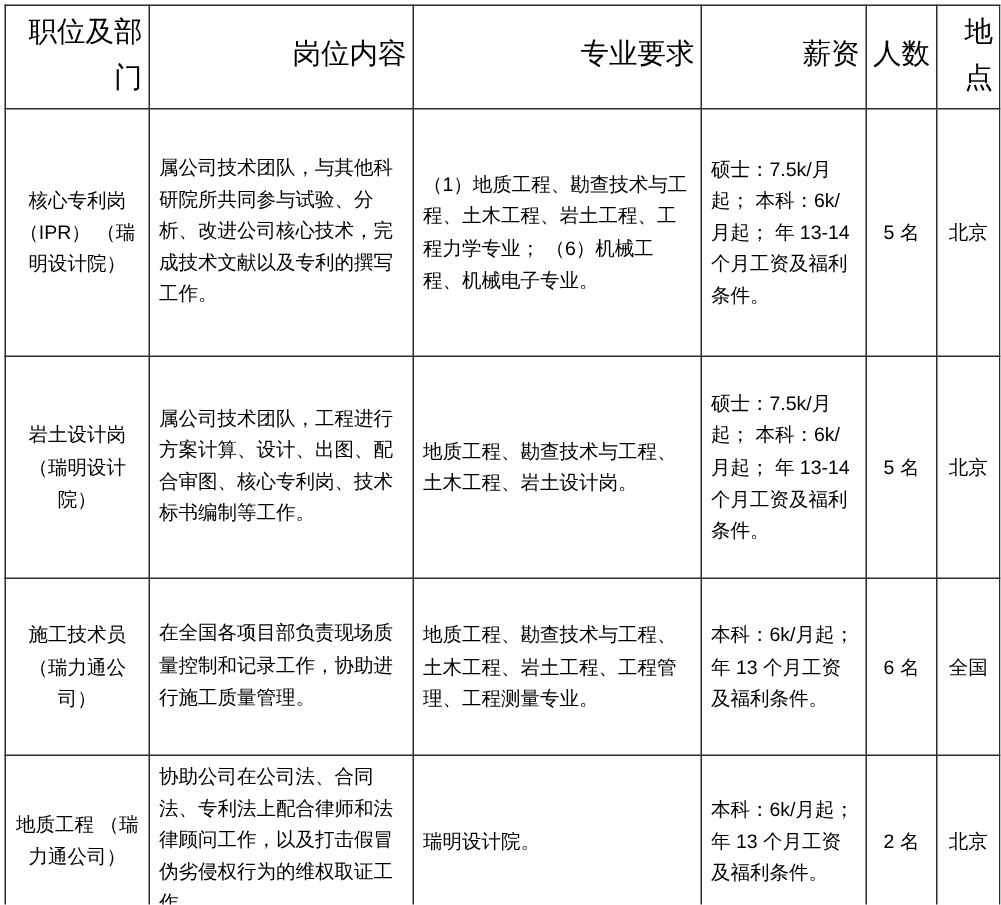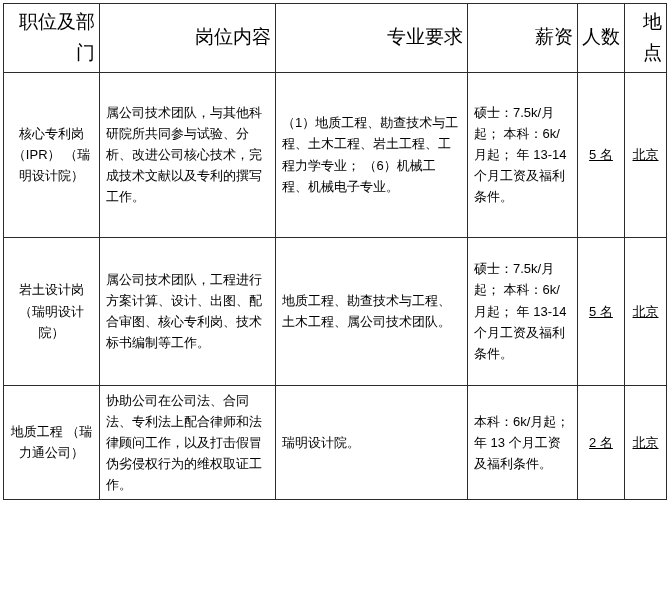--- a/index.html
+++ b/index.html
@@ -53,31 +53,31 @@
     font-size: 13px;
     line-height: 1.85;
     margin-top: 20px;
   }
   td.duty, td.major, td.salary {
     text-align: left;
     text-align-last: left;
   }
   td.duty {
     font-size: 12.8px;
+    font-family: Liberation Mono, monospace;
   }
   td.major {
     font-size: 12.8px;
   }
   td.salary {
     font-size: 12.8px;
   }
   td.count, td.place {
     text-align: center;
     font-size: 13px;
-    text-decoration: underline;
   }
   tr.r1 td { height: 165px; }
   tr.r2 td { height: 148px; }
   tr.r3 td { height: 118px; }
   tr.r4 td { height: 108px; }
 </style>
 </head>
 <body>
 
 <div class="sheet">
@@ -111,26 +111,36 @@
         <td class="salary">硕士：7.5k/月起；
 本科：6k/月起；
 年 13-14 个月工资及福利条件。</td>
         <td class="count">5 名</td>
         <td class="place">北京</td>
       </tr>
       <tr class="r2">
         <td class="post">岩土设计岗
 （瑞明设计院）</td>
         <td class="duty">属公司技术团队，工程进行方案计算、设计、出图、配合审图、核心专利岗、技术标书编制等工作。</td>
-        <td class="major">地质工程、勘查技术与工程、土木工程、属公司技术团队。</td>
+        <td class="major">地质工程、勘查技术与工程、土木工程、岩土设计岗。</td>
         <td class="salary">硕士：7.5k/月起；
 本科：6k/月起；
 年 13-14 个月工资及福利条件。</td>
         <td class="count">5 名</td>
         <td class="place">北京</td>
+      </tr>
+      <tr class="r3">
+        <td class="post">施工技术员
+（瑞力通公司）</td>
+        <td class="duty">在全国各项目部负责现场质量控制和记录工作，协助进行施工质量管理。</td>
+        <td class="major">地质工程、勘查技术与工程、土木工程、岩土工程、工程管理、工程测量专业。</td>
+        <td class="salary">本科：6k/月起；
+年 13 个月工资及福利条件。</td>
+        <td class="count">6 名</td>
+        <td class="place">全国</td>
       </tr>
       <tr class="r4">
         <td class="post">地质工程
 （瑞力通公司）</td>
         <td class="duty">协助公司在公司法、合同法、专利法上配合律师和法律顾问工作，以及打击假冒伪劣侵权行为的维权取证工作。</td>
         <td class="major">瑞明设计院。</td>
         <td class="salary">本科：6k/月起；
 年 13 个月工资及福利条件。</td>
         <td class="count">2 名</td>
         <td class="place">北京</td>

